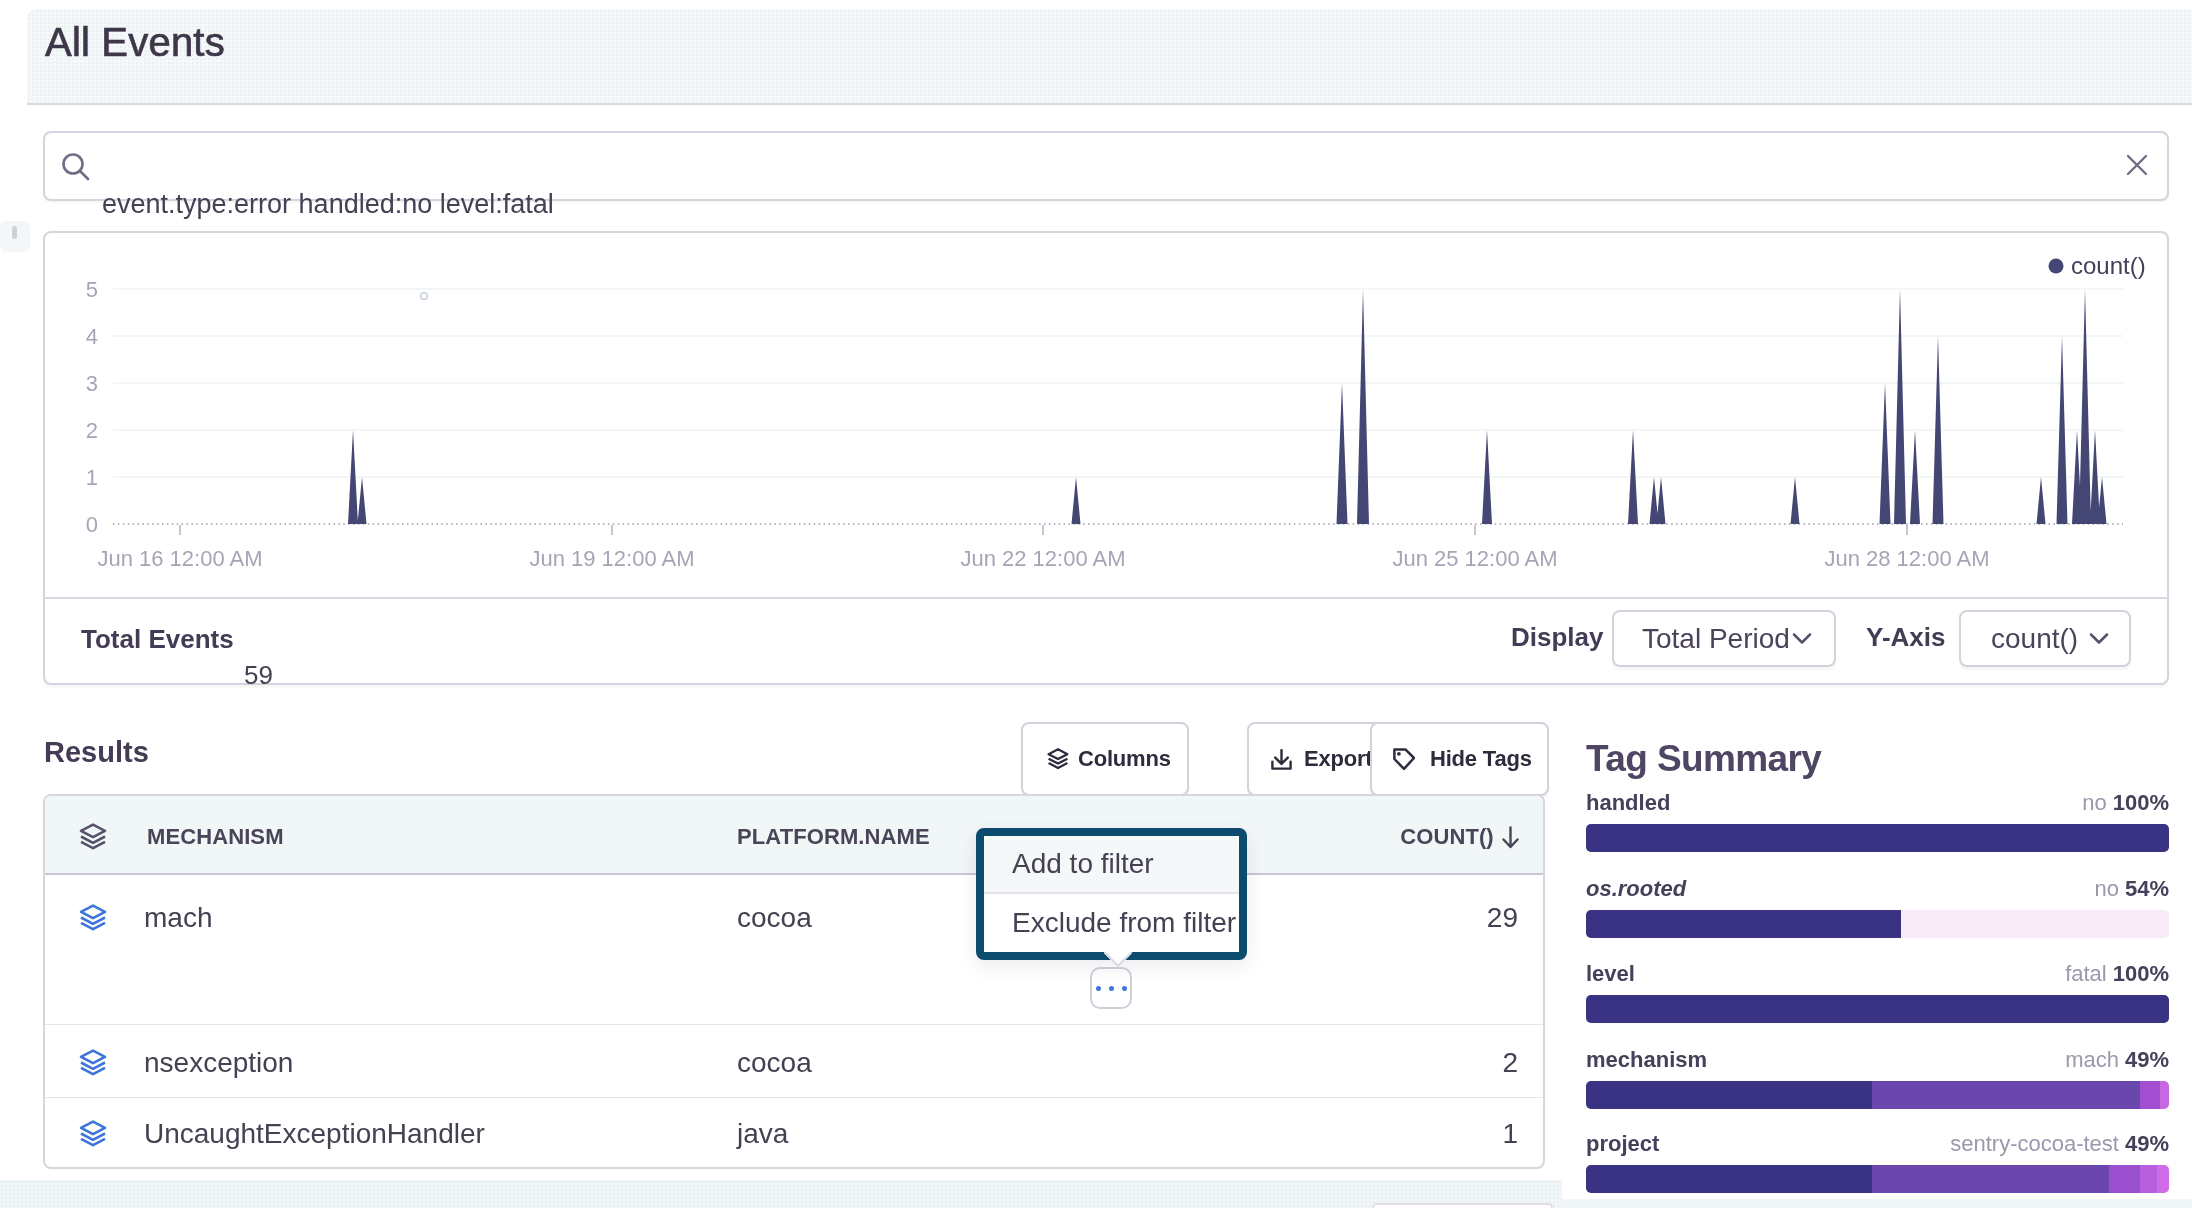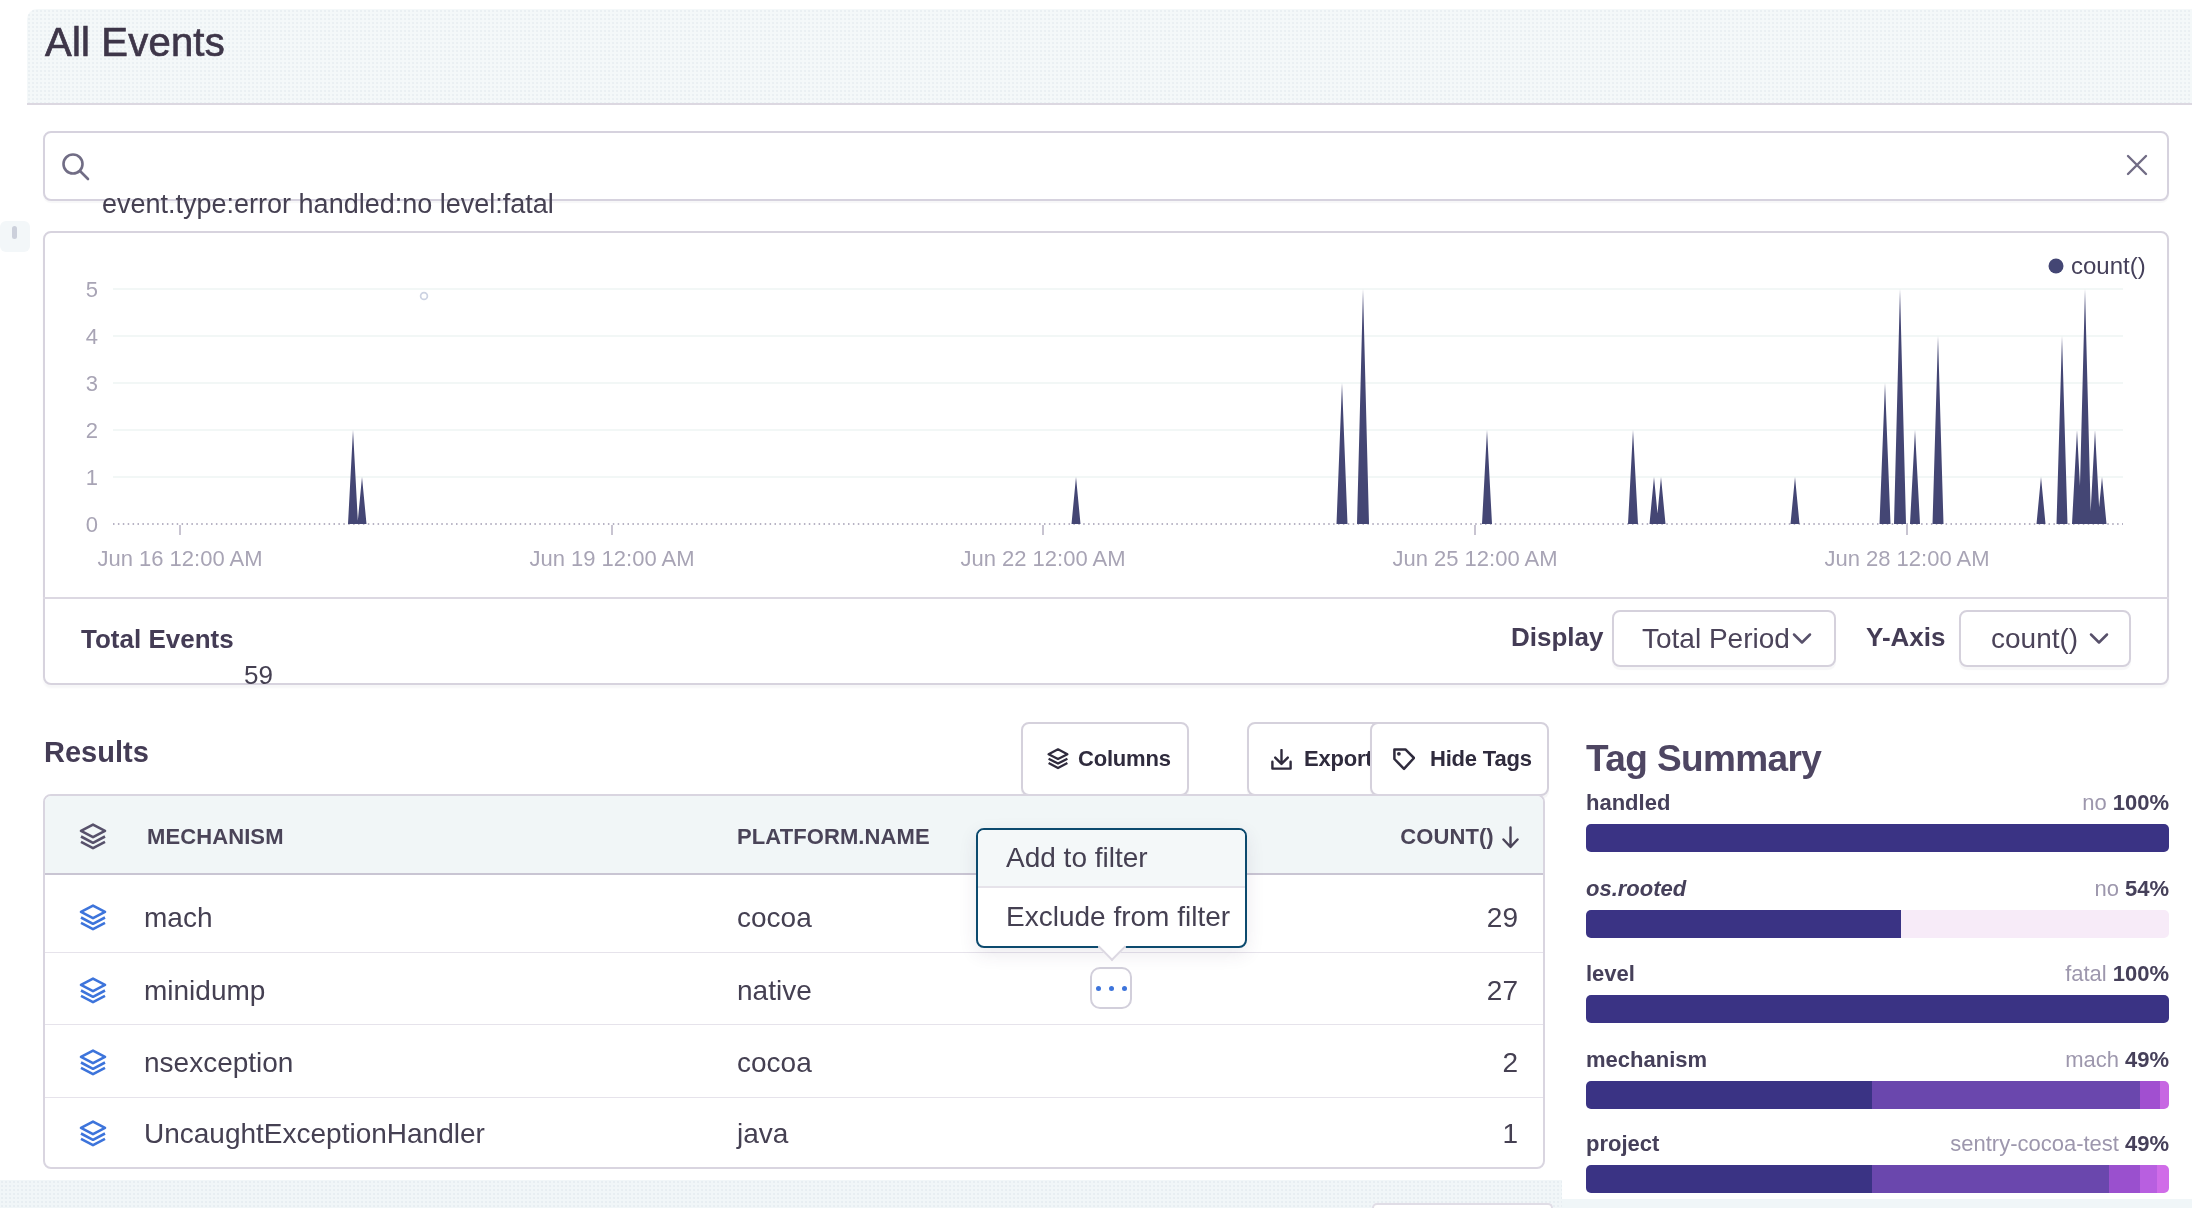--- a/index.html
+++ b/index.html
@@ -43,21 +43,21 @@
   .tbl-head { position:absolute; left:0; top:0; right:0; height:79px; background:#f1f6f7; border-bottom:2px solid #c9c5d3; border-radius:6px 6px 0 0; }
   .th { position:absolute; font-size:22px; font-weight:bold; color:#4a4458; letter-spacing:0.1px; top:28px; }
   .trow { position:absolute; left:0; right:0; height:73px; }
   .trow-sep { border-top:1px solid #e6e3eb; }
   .td-text { position:absolute; left:99px; top:var(--tt,22px); font-size:28px; color:#454052; }
   .td-plat { position:absolute; left:692px; top:var(--tt,22px); font-size:28px; color:#454052; }
   .td-count { position:absolute; right:25px; top:var(--tt,22px); font-size:28px; color:#454052; }
   .td-icon { position:absolute; left:34px; top:calc(var(--tt,22px) + 2px); }
 
   
-  .menu { left:976px; top:828px; width:271px; background:#fff; border:2px solid #0c4a6e; border-radius:8px; box-shadow:0 6px 18px rgba(67,48,84,0.10); z-index:30; }
+  .menu { left:976px; top:828px; width:271px; background:#fff; border:8px solid #0c4a6e; border-radius:8px; box-shadow:0 6px 18px rgba(67,48,84,0.10); z-index:30; }
   .menu-item { height:58px; display:flex; align-items:center; padding-left:28px; font-size:28px; color:#454052; }
   .menu-item.first { background:#f4f8f9; border-radius:6px 6px 0 0; border-bottom:2px solid #e6e3ea; }
   .menu-item.second { border-radius:0 0 6px 6px; }
   .menu-tail { position:absolute; left:124px; bottom:-11px; width:20px; height:20px; background:#fff; border-right:2px solid #dcd8e2; border-bottom:2px solid #dcd8e2; transform:rotate(45deg); }
 
   
   .dots { left:1090px; top:967px; width:42px; height:42px; background:#fff; border:2px solid #d2cfdb; border-radius:10px; z-index:20; display:flex; align-items:center; justify-content:center; gap:8px; }
   .dots i { width:5px; height:5px; border-radius:50%; background:#3D74DB; display:block; }
 
   
@@ -179,30 +179,20 @@
     <div class="trow" style="top:81px;--tt:25px;">
       <svg class="td-icon" width="28" height="28" viewBox="0 0 28 28" fill="none">
         <path d="M2 7.9 L14 1.6 L26 7.9 L14 14.2 Z" stroke="#3D74DB" stroke-width="2.6" stroke-linejoin="round"></path>
         <path d="M2 13.5 L14 19.8 L26 13.5" stroke="#3D74DB" stroke-width="2.6" stroke-linejoin="round"></path>
         <path d="M2 18.9 L14 25.2 L26 18.9" stroke="#3D74DB" stroke-width="2.6" stroke-linejoin="round"></path>
       </svg>
       <div class="td-text">mach</div>
       <div class="td-plat">cocoa</div>
       <div class="td-count">29</div>
     </div>
-    <div class="trow trow-sep" style="top:156px;--tt:22px;">
-      <svg class="td-icon" width="28" height="28" viewBox="0 0 28 28" fill="none">
-        <path d="M2 7.9 L14 1.6 L26 7.9 L14 14.2 Z" stroke="#3D74DB" stroke-width="2.6" stroke-linejoin="round"></path>
-        <path d="M2 13.5 L14 19.8 L26 13.5" stroke="#3D74DB" stroke-width="2.6" stroke-linejoin="round"></path>
-        <path d="M2 18.9 L14 25.2 L26 18.9" stroke="#3D74DB" stroke-width="2.6" stroke-linejoin="round"></path>
-      </svg>
-      <div class="td-text">minidump</div>
-      <div class="td-plat">native</div>
-      <div class="td-count">27</div>
-    </div>
     <div class="trow trow-sep" style="top:228px;--tt:22px;">
       <svg class="td-icon" width="28" height="28" viewBox="0 0 28 28" fill="none">
         <path d="M2 7.9 L14 1.6 L26 7.9 L14 14.2 Z" stroke="#3D74DB" stroke-width="2.6" stroke-linejoin="round"></path>
         <path d="M2 13.5 L14 19.8 L26 13.5" stroke="#3D74DB" stroke-width="2.6" stroke-linejoin="round"></path>
         <path d="M2 18.9 L14 25.2 L26 18.9" stroke="#3D74DB" stroke-width="2.6" stroke-linejoin="round"></path>
       </svg>
       <div class="td-text">nsexception</div>
       <div class="td-plat">cocoa</div>
       <div class="td-count">2</div>
     </div>

